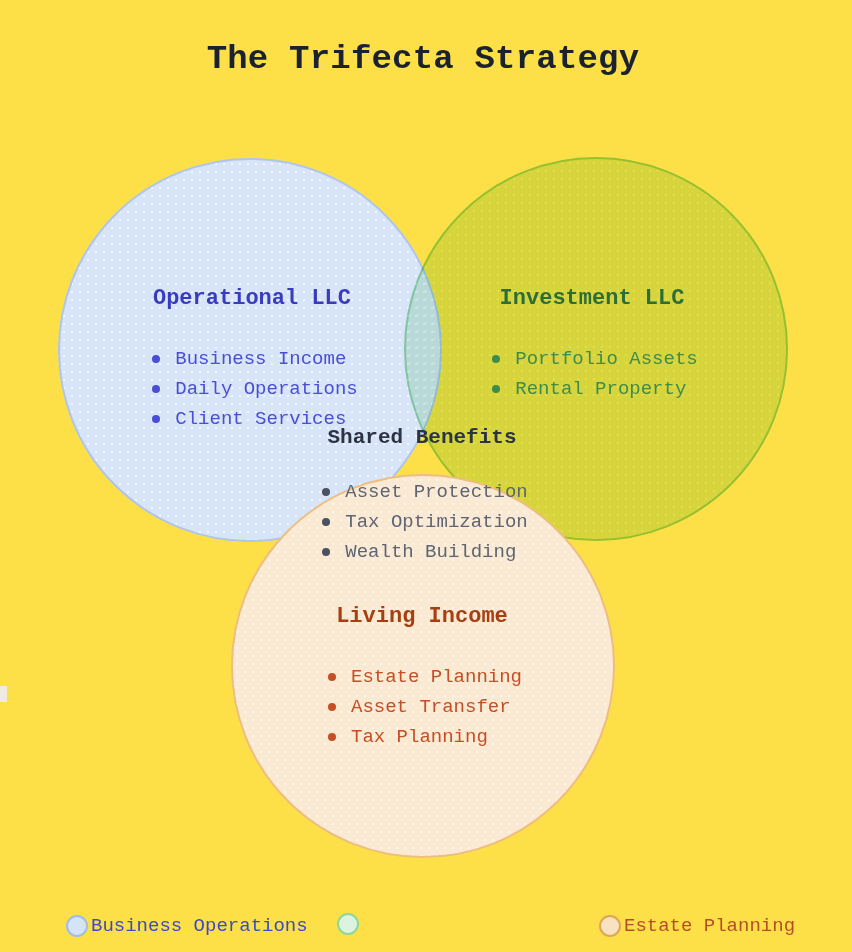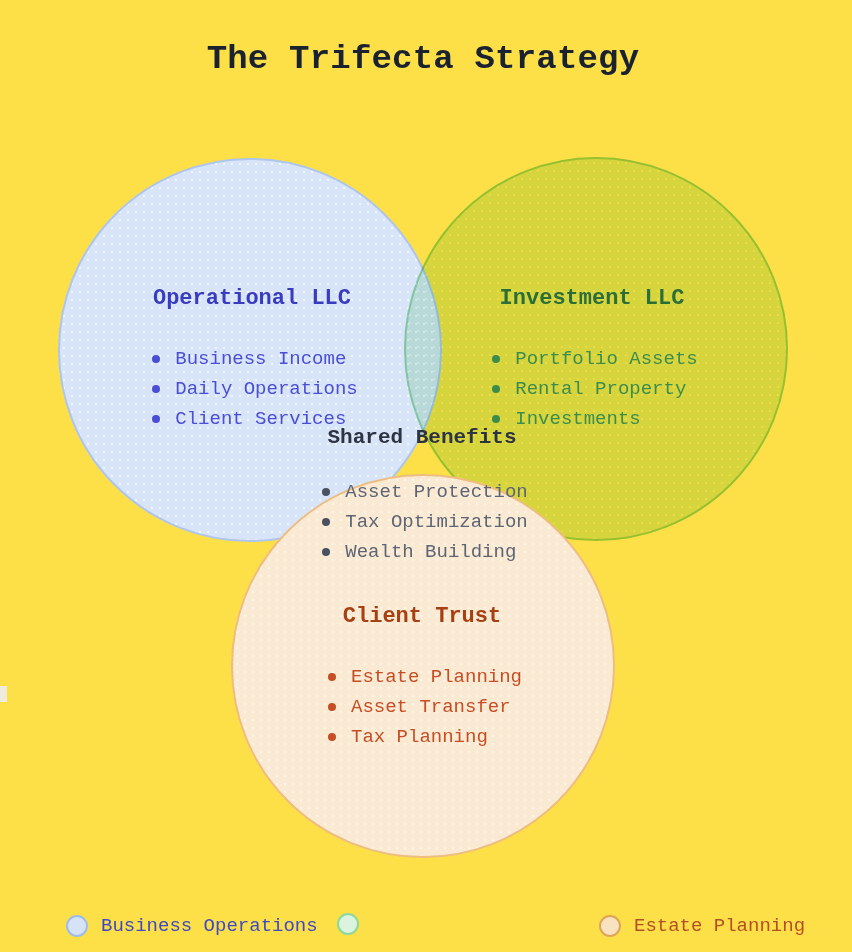--- a/index.html
+++ b/index.html
@@ -108,21 +108,21 @@
   .node-trust { left: 272px; top: 605px; }
   .node-trust .node-title { color: #a63f12; }
   .node-trust .node-list  { color: #c54e24; }
 
   
   .legend-item {
     position: absolute;
     top: 913px;
     display: flex;
     align-items: center;
-    gap: 13px;
+    gap: 3px;
     z-index: 6;
     justify-content: flex-end;
   }
   .legend-item-0 { left: 66px; }
   .legend-item-1 { left: 337px; }
   .legend-item-2 { left: 599px; }
   .legend-swatch {
     width: 22px; height: 22px;
     border-radius: 50%;
     box-sizing: border-box;
@@ -164,35 +164,34 @@
       <li>Daily Operations</li>
       <li>Client Services</li>
     </ul>
   </div>
 
   <div class="node-text node-investment">
     <div class="node-title">Investment LLC</div>
     <ul class="node-list">
       <li>Portfolio Assets</li>
       <li>Rental Property</li>
-      <li>Investments</li>
     </ul>
   </div>
 
   <div class="node-text node-shared">
     <div class="node-title">Shared Benefits</div>
     <ul class="node-list">
       <li>Asset Protection</li>
       <li>Tax Optimization</li>
       <li>Wealth Building</li>
     </ul>
   </div>
 
   <div class="node-text node-trust">
-    <div class="node-title">Client Trust</div>
+    <div class="node-title">Living Income</div>
     <ul class="node-list">
       <li>Estate Planning</li>
       <li>Asset Transfer</li>
       <li>Tax Planning</li>
     </ul>
   </div>
 
   <div class="legend-item legend-item-0">
     <span class="legend-swatch legend-swatch-0"></span>
     <span class="legend-label legend-label-0">Business Operations</span>

